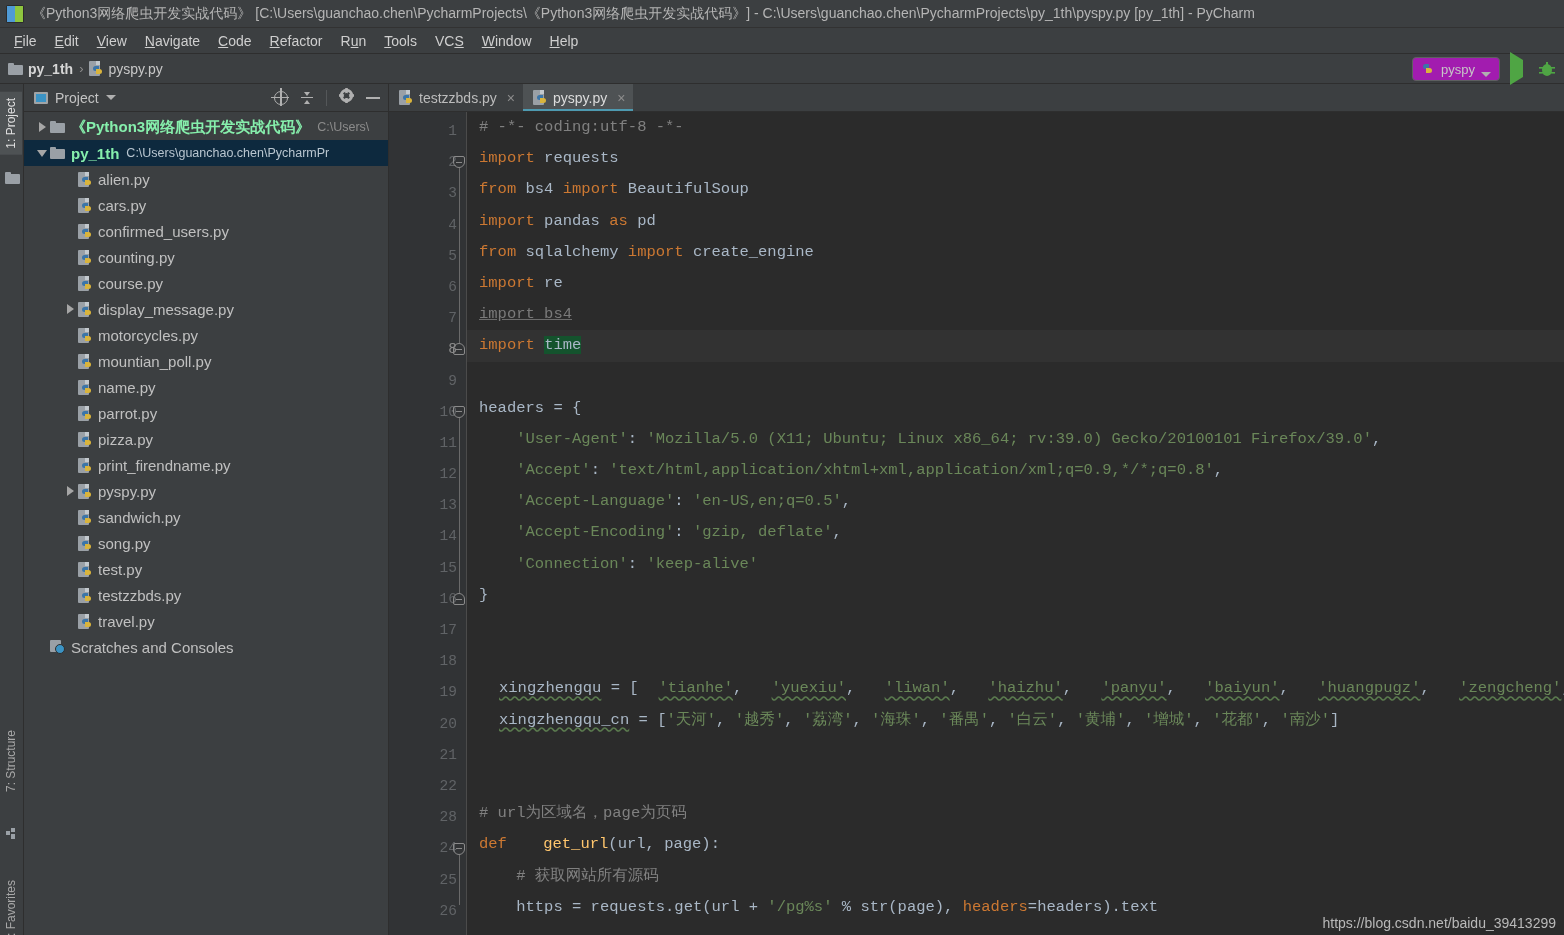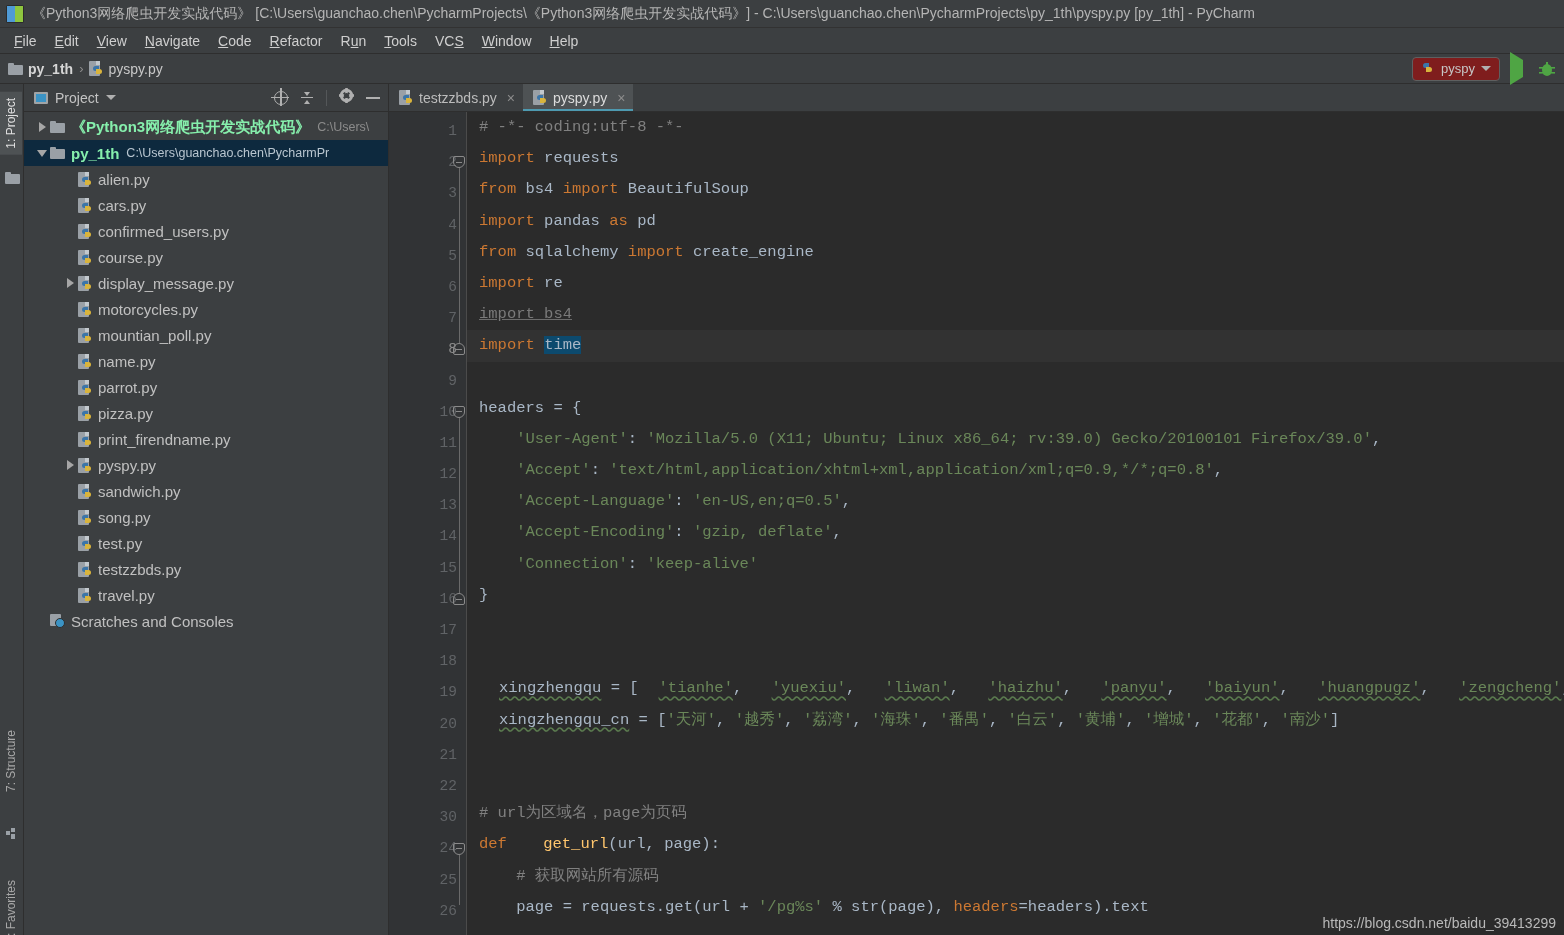--- a/index.html
+++ b/index.html
@@ -51,23 +51,23 @@
     display: flex; align-items: center;
     padding: 0 8px;
     border-bottom: 1px solid #2e2e2e;
   }
   .crumb { display: flex; align-items: center; gap: 5px; font-size: 14px; }
   .crumb + .sep { margin: 0 6px; color: #8d8d8d; font-size: 13px; }
   .crumb-label { color: #c8c8c8; }
   .crumb-label.bold { font-weight: bold; color: #d6d6d6; }
   #navbar-right { margin-left: auto; display: flex; align-items: center; gap: 10px; }
   #run-config {
-    display: flex; align-items: center; gap: 6px;
+    display: flex; align-items: flex-end; gap: 6px;
     border: 1px solid #5e6060; border-radius: 4px;
-    background: #7f1d1d;
+    background: #a21caf;
     padding: 3px 8px; height: 24px;
     font-size: 13px; color: #c6c6c6;
   }
   .tri-down { width:0;height:0;border-left:5px solid transparent;border-right:5px solid transparent;border-top:5px solid #b0b0b0; }
   .run-btn { width: 18px; height: 18px; position: relative; }
   .play-tri { width:0;height:0;border-top:8px solid transparent;border-bottom:8px solid transparent;border-left:13px solid #4fa544; }
 
   
   .folder-ico { width:15px; height:12px; position:relative; flex:0 0 auto;}
   .folder-ico .tab { position:absolute; left:0; top:0; width:6px; height:3px; background:#9aa0a6; border-radius:1px 1px 0 0;}
@@ -190,21 +190,21 @@
   .cline.hl { background: #323232; }
 
   
   .kw  { color: #cc7832; }
   .id  { color: #a9b7c6; }
   .str { color: #6a8759; }
   .cmt { color: #808080; }
   .fn  { color: #ffc66d; margin-left: 27px; }
   .kwarg { color: #cc7832; }
   .op  { color: #a9b7c6; }
-  .sel { background: #0c4a6e; }
+  .sel { background: #14532d; }
   .typo { text-decoration: underline; text-decoration-style: wavy; text-decoration-color: #5a7a4e; text-underline-offset: 3px; margin-left: 20px; }
   .unused { color:#7a7a7a; text-decoration: underline; text-decoration-color:#6c6c6c; }
 
   
   .fold-open, .fold-close, .fold-mid {
     position:absolute; right:2px; width:12px; height:12px;
   }
   .fold-open { border:1px solid #8a8a8a; border-radius:2px 2px 6px 6px; }
   .fold-open:before { content:""; position:absolute; left:2px; top:4.5px; width:6px; height:1px; background:#8a8a8a;}
   .fold-close { border:1px solid #8a8a8a; border-radius:6px 6px 2px 2px; }
@@ -383,20 +383,31 @@
         <div class="trow">
           <span style="width:38px;flex:0 0 auto;"></span>
           <span class="arrow"></span>
           <span class="py-ico">
             <span class="page"></span>
             <span class="fold"></span>
             <span class="sn-b"></span>
             <span class="sn-y"></span>
           </span>
           <span class="lbl">confirmed_users.py</span>
+        </div>
+        <div class="trow">
+          <span style="width:38px;flex:0 0 auto;"></span>
+          <span class="arrow"></span>
+          <span class="py-ico">
+            <span class="page"></span>
+            <span class="fold"></span>
+            <span class="sn-b"></span>
+            <span class="sn-y"></span>
+          </span>
+          <span class="lbl">counting.py</span>
         </div>
         <div class="trow">
           <span style="width:38px;flex:0 0 auto;"></span>
           <span class="arrow"></span>
           <span class="py-ico">
             <span class="page"></span>
             <span class="fold"></span>
             <span class="sn-b"></span>
             <span class="sn-y"></span>
           </span>
@@ -602,21 +613,21 @@
           <div class="gline">13</div>
           <div class="gline">14</div>
           <div class="gline">15</div>
           <div class="gline">16</div>
           <div class="gline">17</div>
           <div class="gline">18</div>
           <div class="gline">19</div>
           <div class="gline">20</div>
           <div class="gline">21</div>
           <div class="gline">22</div>
-          <div class="gline">30</div>
+          <div class="gline">28</div>
           <div class="gline">24</div>
           <div class="gline">25</div>
           <div class="gline">26</div>
           <div class="fold-open" style="top: 44.2px;"></div>
           <div class="fold-close" style="top: 231.4px;"></div>
           <div class="fold-open" style="top: 293.8px;"></div>
           <div class="fold-close" style="top: 481px;"></div>
           <div class="fold-open" style="top: 730.6px;"></div>
           <div class="fold-line" style="top: 56.2px; height: 175.2px;"></div>
           <div class="fold-line" style="top: 305.8px; height: 175.2px;"></div>
@@ -641,18 +652,18 @@
           <div class="cline"><span class="op">}</span></div>
           <div class="cline">&nbsp;</div>
           <div class="cline">&nbsp;</div>
           <div class="cline"><span class="id typo">xingzhengqu</span><span class="op"> = [</span><span class="str typo">'tianhe'</span><span class="op">, </span><span class="str typo">'yuexiu'</span><span class="op">, </span><span class="str typo">'liwan'</span><span class="op">, </span><span class="str typo">'haizhu'</span><span class="op">, </span><span class="str typo">'panyu'</span><span class="op">, </span><span class="str typo">'baiyun'</span><span class="op">, </span><span class="str typo">'huangpugz'</span><span class="op">, </span><span class="str typo">'zengcheng'</span><span class="op">, </span><span class="str typo">'huadou</span></div>
           <div class="cline"><span class="id typo">xingzhengqu_cn</span><span class="op"> = [</span><span class="str">'天河'</span><span class="op">, </span><span class="str">'越秀'</span><span class="op">, </span><span class="str">'荔湾'</span><span class="op">, </span><span class="str">'海珠'</span><span class="op">, </span><span class="str">'番禺'</span><span class="op">, </span><span class="str">'白云'</span><span class="op">, </span><span class="str">'黄埔'</span><span class="op">, </span><span class="str">'增城'</span><span class="op">, </span><span class="str">'花都'</span><span class="op">, </span><span class="str">'南沙'</span><span class="op">]</span></div>
           <div class="cline">&nbsp;</div>
           <div class="cline">&nbsp;</div>
           <div class="cline"><span class="cmt"># url为区域名，page为页码</span></div>
           <div class="cline"><span class="kw">def</span><span class="op"> </span><span class="fn">get_url</span><span class="op">(url, page):</span></div>
           <div class="cline"><span class="cmt">    # 获取网站所有源码</span></div>
-          <div class="cline"><span class="op">    page = requests.get(url + </span><span class="str">'/pg%s'</span><span class="op"> % </span><span class="id">str</span><span class="op">(page), </span><span class="kwarg">headers</span><span class="op">=headers).text</span></div>
+          <div class="cline"><span class="op">    https = requests.get(url + </span><span class="str">'/pg%s'</span><span class="op"> % </span><span class="id">str</span><span class="op">(page), </span><span class="kwarg">headers</span><span class="op">=headers).text</span></div>
         </div>
       <div id="watermark">https://blog.csdn.net/baidu_39413299</div>
     </div>
   </div>
 </div>
 
 </body></html>

